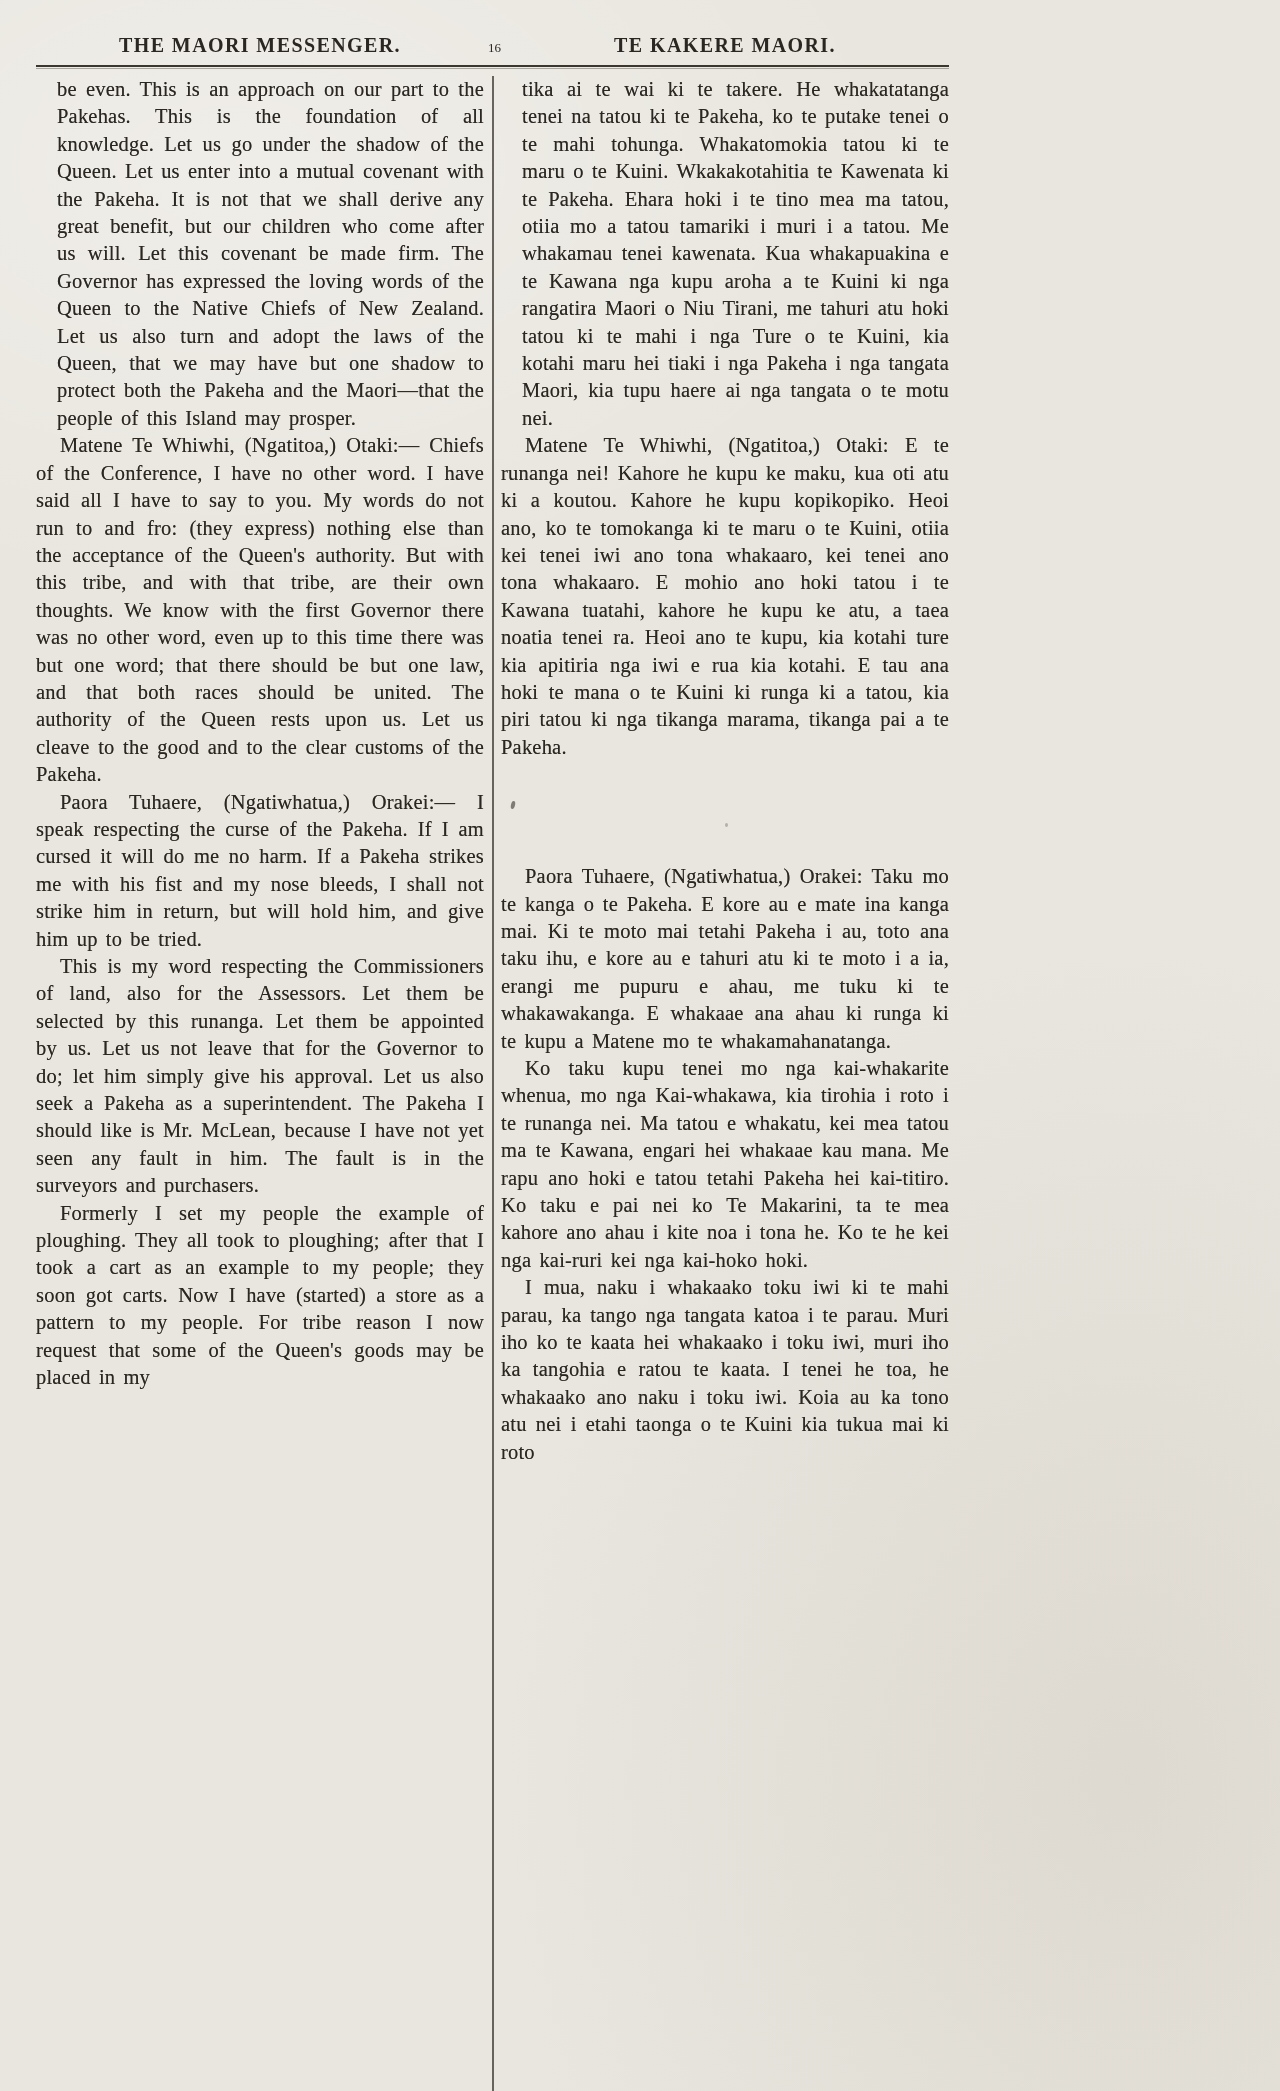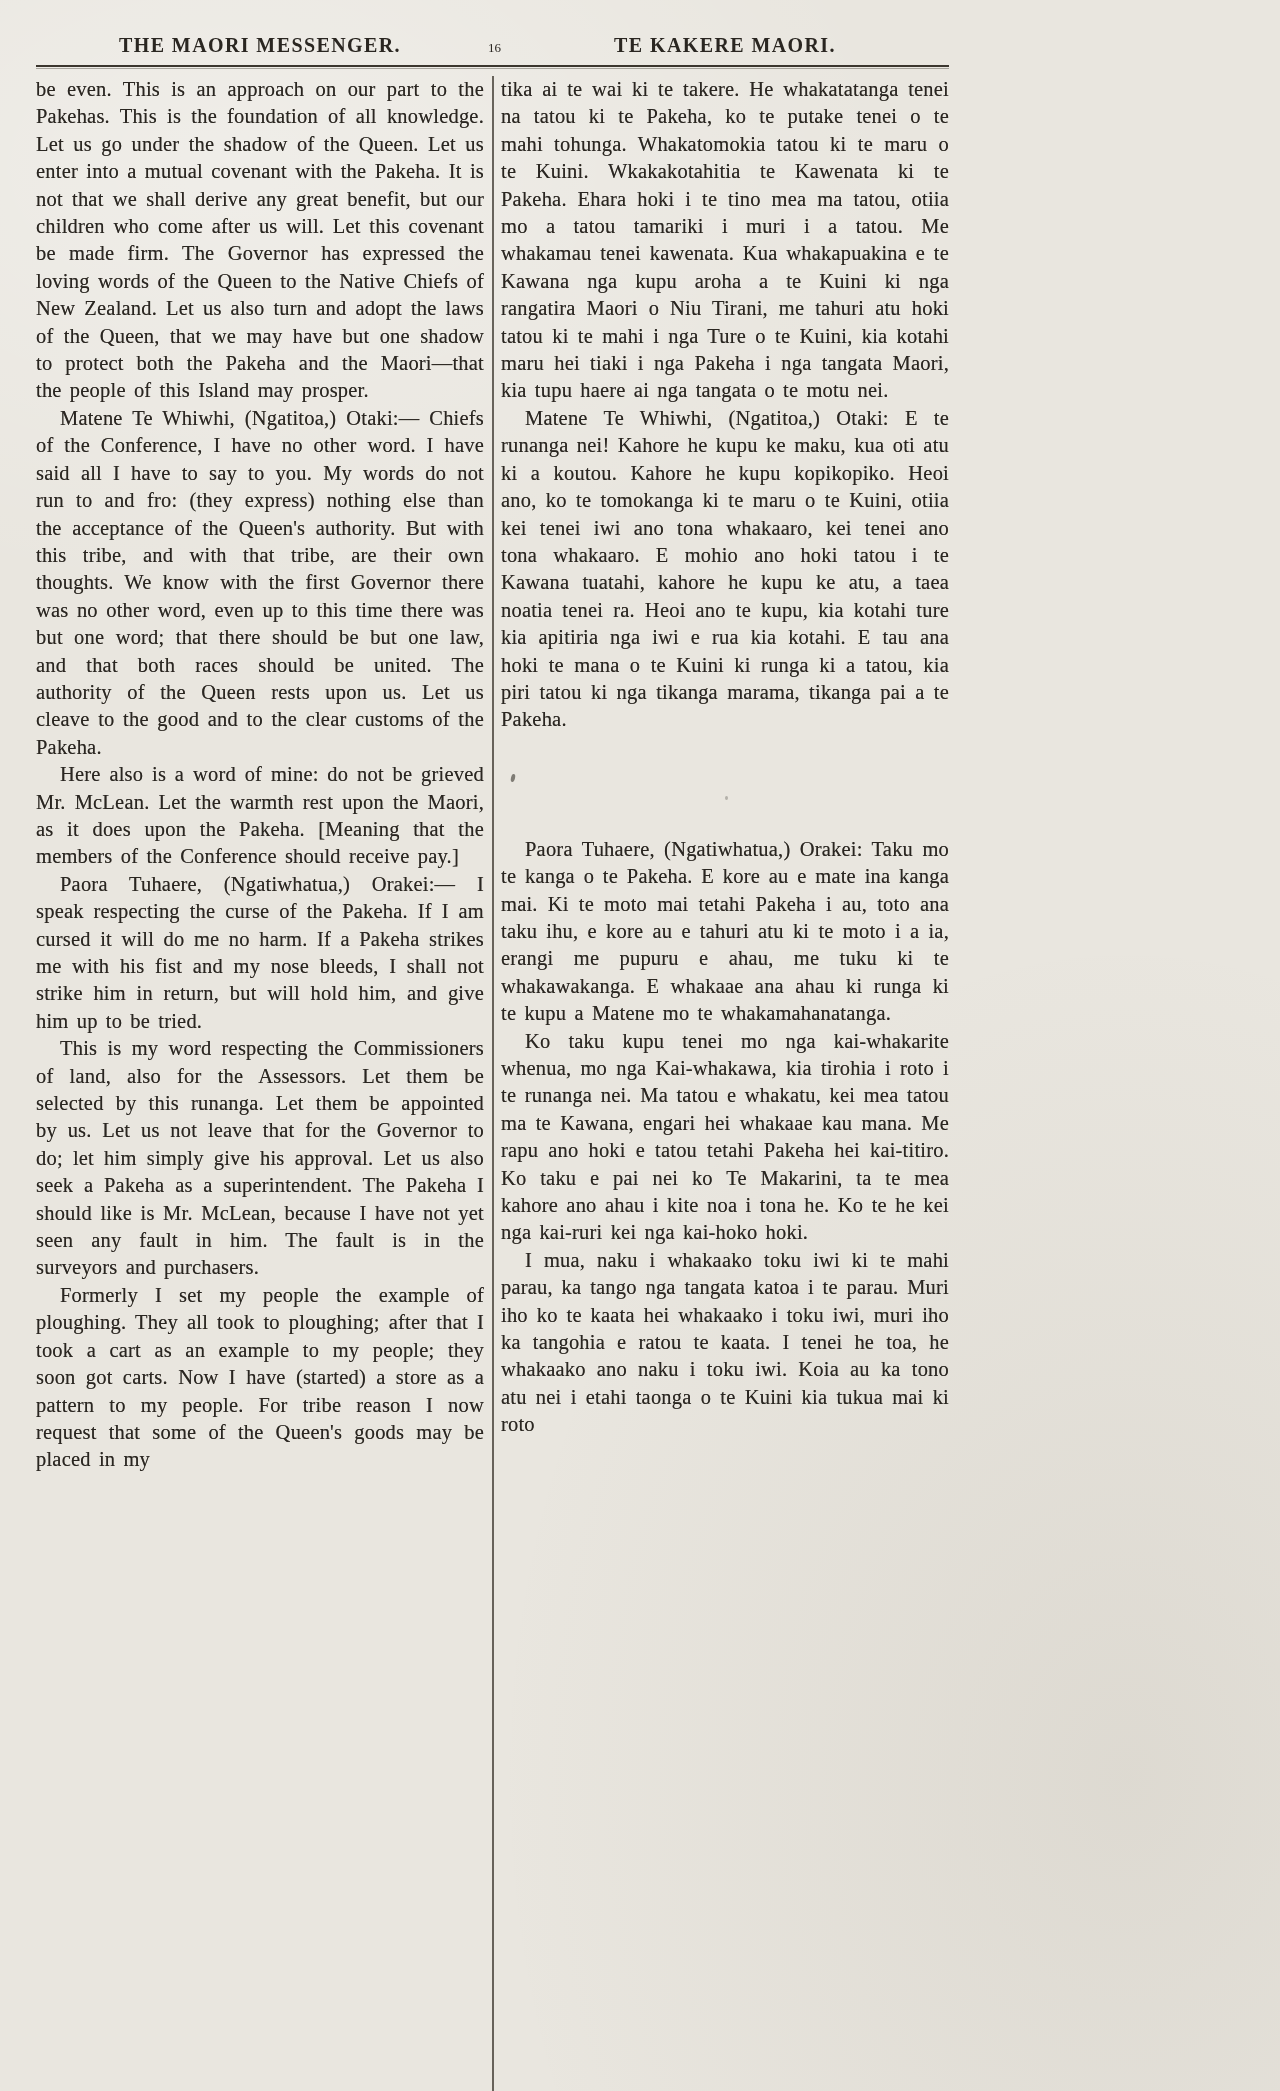--- a/index.html
+++ b/index.html
@@ -39,21 +39,21 @@
     display:grid; grid-template-columns:448px 17px 448px;
     width:913px; margin-top:6px; height:2038px; overflow:hidden;
   }
   .col {
     text-align:justify;
     font-size:20.5px; line-height:27.4px;
     letter-spacing:0.2px; word-spacing:0.14em;
     text-shadow:0 0 0.5px rgba(42,38,33,0.55);
   }
   .col p { text-indent:24px; }
-  .col p.cont { text-indent:0; }
+  .col p.cont { text-indent:0;margin-left:21px; }
 
   .divider {
     justify-self:center; width:2px; height:100%;
     background:var(--rule, #3b362e); opacity:0.75;
   }
 
   .col-gap { height:102px; position:relative; }
   .speck {
     position:absolute; display:block; border-radius:50%;
     background:rgba(40,36,30,0.55);
@@ -72,21 +72,20 @@
     <span class="title">TE KAKERE MAORI.</span>
   </header>
 
   <div class="rule"></div>
 
   <main class="columns">
 
     <section class="col">
       <p class="cont">be even. This is an approach on our part to the Pakehas. This is the foundation of all knowledge. Let us go under the shadow of the Queen. Let us enter into a mutual covenant with the Pakeha. It is not that we shall derive any great benefit, but our children who come after us will. Let this covenant be made firm. The Governor has expressed the loving words of the Queen to the Native Chiefs of New Zealand. Let us also turn and adopt the laws of the Queen, that we may have but one shadow to protect both the Pakeha and the Maori—that the people of this Island may prosper.</p>
       <p>Matene Te Whiwhi, (Ngatitoa,) Otaki:— Chiefs of the Conference, I have no other word. I have said all I have to say to you. My words do not run to and fro: (they express) nothing else than the acceptance of the Queen's authority. But with this tribe, and with that tribe, are their own thoughts. We know with the first Governor there was no other word, even up to this time there was but one word; that there should be but one law, and that both races should be united. The authority of the Queen rests upon us. Let us cleave to the good and to the clear customs of the Pakeha.</p>
-      <p>Here also is a word of mine: do not be grieved Mr. McLean. Let the warmth rest upon the Maori, as it does upon the Pakeha. [Meaning that the members of the Conference should receive pay.]</p>
       <p>Paora Tuhaere, (Ngatiwhatua,) Orakei:— I speak respecting the curse of the Pakeha. If I am cursed it will do me no harm. If a Pakeha strikes me with his fist and my nose bleeds, I shall not strike him in return, but will hold him, and give him up to be tried.</p>
       <p>This is my word respecting the Commissioners of land, also for the Assessors. Let them be selected by this runanga. Let them be appointed by us. Let us not leave that for the Governor to do; let him simply give his approval. Let us also seek a Pakeha as a superintendent. The Pakeha I should like is Mr. McLean, because I have not yet seen any fault in him. The fault is in the surveyors and purchasers.</p>
       <p>Formerly I set my people the example of ploughing. They all took to ploughing; after that I took a cart as an example to my people; they soon got carts. Now I have (started) a store as a pattern to my people. For tribe reason I now request that some of the Queen's goods may be placed in my</p>
     </section>
 
     <div class="divider"></div>
 
     <section class="col">
       <p class="cont">tika ai te wai ki te takere. He whakatatanga tenei na tatou ki te Pakeha, ko te putake tenei o te mahi tohunga. Whakatomokia tatou ki te maru o te Kuini. Wkakakotahitia te Kawenata ki te Pakeha. Ehara hoki i te tino mea ma tatou, otiia mo a tatou tamariki i muri i a tatou. Me whakamau tenei kawenata. Kua whakapuakina e te Kawana nga kupu aroha a te Kuini ki nga rangatira Maori o Niu Tirani, me tahuri atu hoki tatou ki te mahi i nga Ture o te Kuini, kia kotahi maru hei tiaki i nga Pakeha i nga tangata Maori, kia tupu haere ai nga tangata o te motu nei.</p>
       <p>Matene Te Whiwhi, (Ngatitoa,) Otaki: E te runanga nei! Kahore he kupu ke maku, kua oti atu ki a koutou. Kahore he kupu kopikopiko. Heoi ano, ko te tomokanga ki te maru o te Kuini, otiia kei tenei iwi ano tona whakaaro, kei tenei ano tona whakaaro. E mohio ano hoki tatou i te Kawana tuatahi, kahore he kupu ke atu, a taea noatia tenei ra. Heoi ano te kupu, kia kotahi ture kia apitiria nga iwi e rua kia kotahi. E tau ana hoki te mana o te Kuini ki runga ki a tatou, kia piri tatou ki nga tikanga marama, tikanga pai a te Pakeha.</p>

